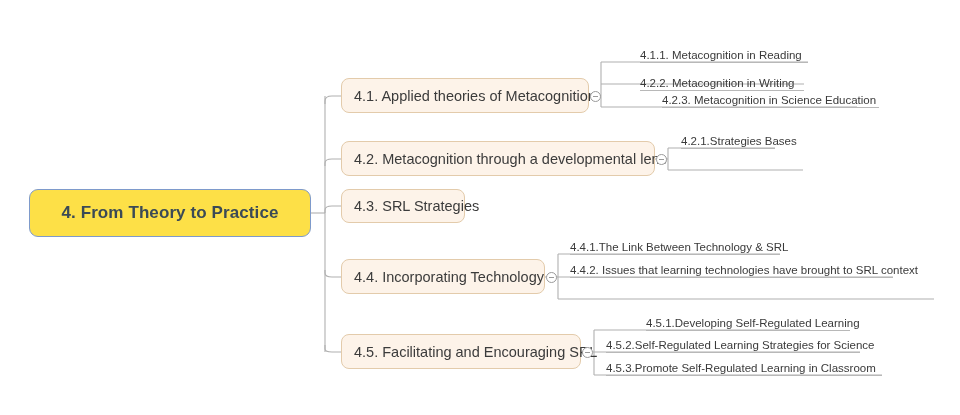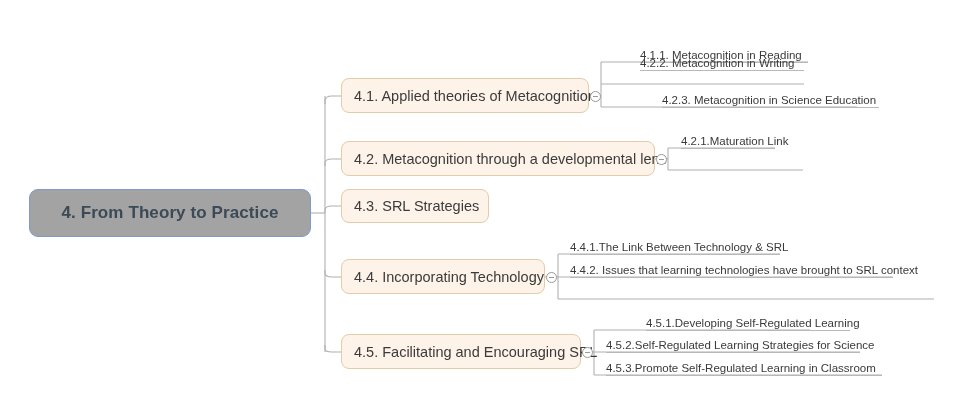--- a/index.html
+++ b/index.html
@@ -29,21 +29,21 @@
   }
 
   
   .root-node {
     position: absolute;
     left: 29px;
     top: 189px;
     width: 282px;
     height: 48px;
     box-sizing: border-box;
-    background: #a3a3a3;
+    background: #fde047;
     border: 1.3px solid #7e9acb;
     border-radius: 9px;
     display: flex;
     align-items: center;
     justify-content: center;
     color: #3b4a56;
     font-size: 17px;
     font-weight: bold;
     letter-spacing: 0.1px;
   }
@@ -147,37 +147,37 @@
   </div>
 
   <div class="branch-node" style="left:341px; top:78px; width:248px; height:35px;">
     <span class="bn-label">4.1. Applied theories of Metacognition</span>
   </div>
   <div class="toggle" style="left:590px; top:91px;"></div>
 
   <div class="leaf" style="left:640px; top:48px; width:168px; height:15px;">
     <span>4.1.1. Metacognition in Reading</span>
   </div>
-  <div class="leaf" style="left:640px; top:56px; width:164px; height:15px;">
+  <div class="leaf" style="left:640px; top:76px; width:164px; height:15px;">
     <span>4.2.2. Metacognition in Writing</span>
   </div>
   <div class="leaf" style="left:640px; top:93px; width:217px; height:15px;margin-left:22px;">
     <span>4.2.3. Metacognition in Science Education</span>
   </div>
 
   <div class="branch-node" style="left:341px; top:141px; width:314px; height:35px;">
     <span class="bn-label">4.2. Metacognition through a developmental lens</span>
   </div>
   <div class="toggle" style="left:656px; top:154px;"></div>
 
   <div class="leaf" style="left:681px; top:134px; width:94px; height:15px;">
-    <span>4.2.1.Maturation Link</span>
-  </div>
-
-  <div class="branch-node" style="left:341px; top:189px; width:148px; height:34px;">
+    <span>4.2.1.Strategies Bases</span>
+  </div>
+
+  <div class="branch-node" style="left:341px; top:189px; width:124px; height:34px;">
     <span class="bn-label">4.3. SRL Strategies</span>
   </div>
 
   <div class="branch-node" style="left:341px; top:259px; width:204px; height:35px;">
     <span class="bn-label">4.4. Incorporating Technology</span>
   </div>
   <div class="toggle" style="left:546px; top:272px;"></div>
 
   <div class="leaf" style="left:570px; top:240px; width:210px; height:15px;">
     <span>4.4.1.The Link Between Technology &amp; SRL</span>

